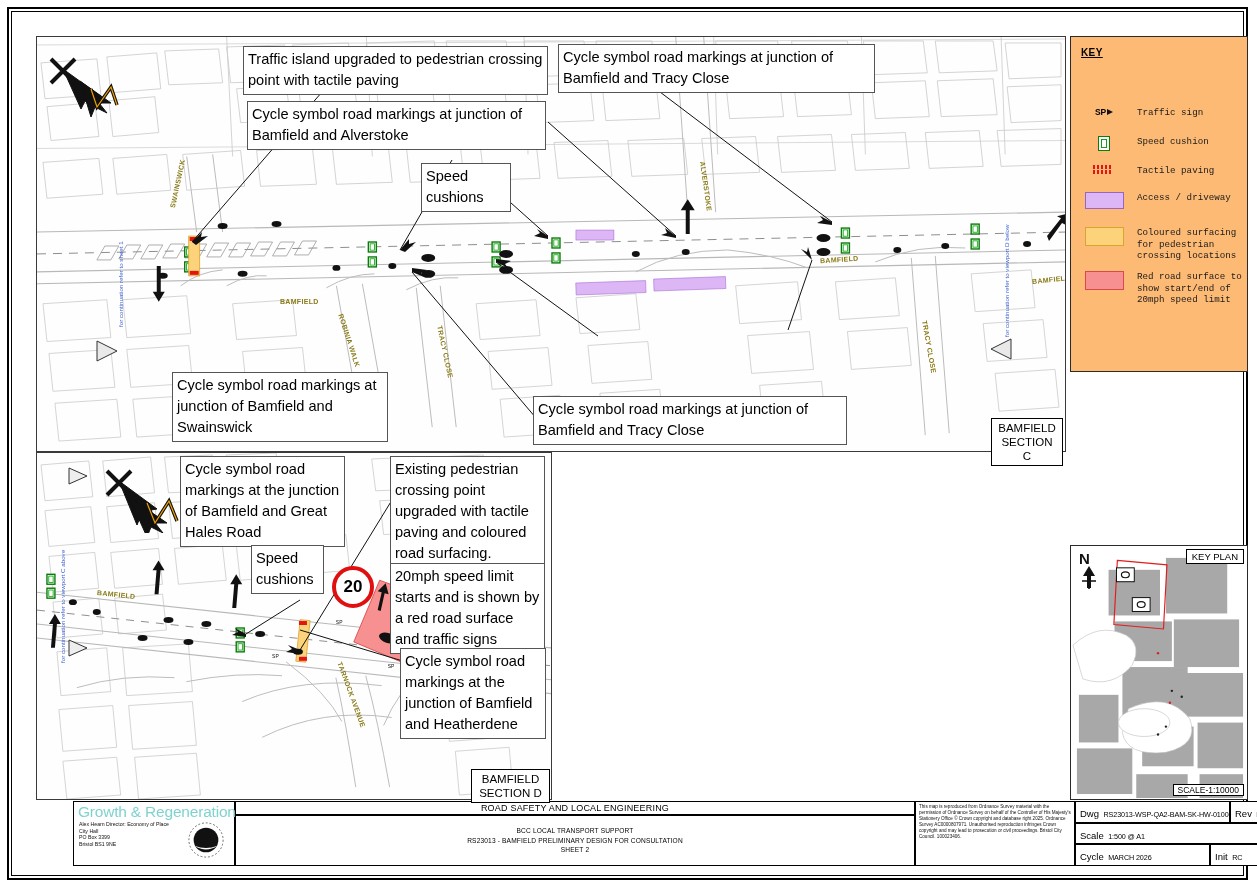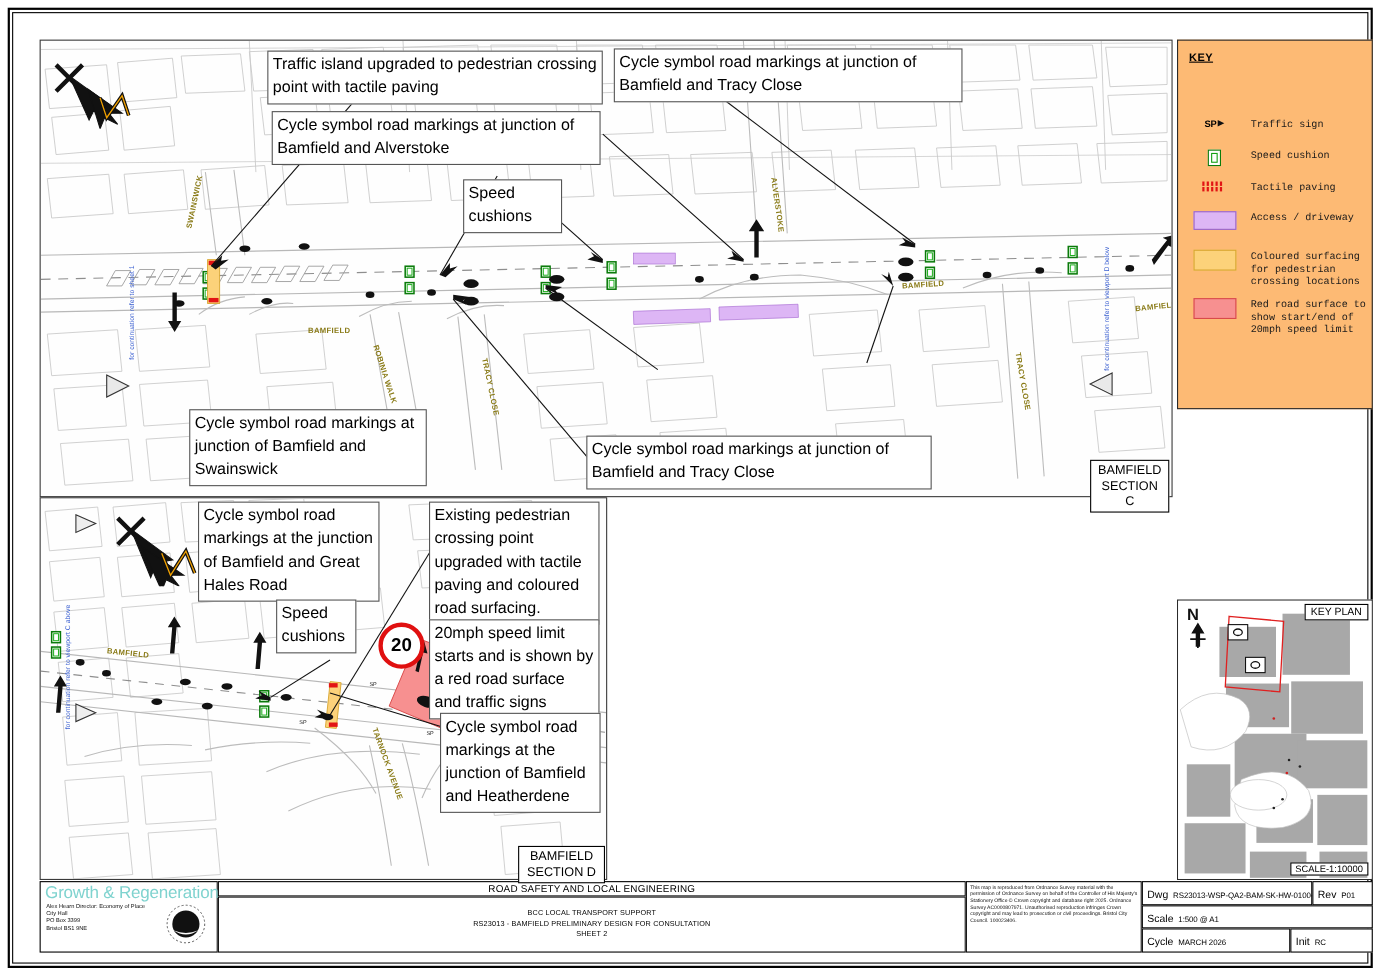--- a/index.html
+++ b/index.html
@@ -50,21 +50,21 @@
            font-size:14.6px;line-height:21px;color:#000;padding:2px 4px 3px 4px;z-index:12;}
 
   .section-tag{position:absolute;background:#fff;border:1px solid #000;box-sizing:border-box;
                font-size:11.5px;line-height:14px;text-align:center;padding:2px 6px;z-index:14;}
 
   
   .leaders{position:absolute;left:0;top:0;width:1257px;height:889px;pointer-events:none;z-index:10;}
 
   
   #titleblock{position:absolute;left:36px;top:801px;width:1212px;height:65px;}
-  .tb-cell{position:absolute;box-sizing:border-box;border:1px solid #000;background:#fff;}
+  .tb-cell{position:absolute;box-sizing:border-box;border:1px solid #000;background:#fff;margin-left:37px;}
 
   #tb-logo{left:0;top:0;width:162px;height:65px;}
   .logo-title{position:absolute;left:4px;top:1px;font-size:15.5px;color:#7fd3cf;letter-spacing:-.2px;white-space:nowrap;}
   .logo-addr{position:absolute;left:5px;top:19px;font-size:5.2px;line-height:6.6px;color:#111;}
   .logo-crest{position:absolute;right:9px;top:19px;width:38px;height:38px;}
 
   #tb-dept{left:162px;top:0;width:680px;height:14px;display:flex;align-items:center;justify-content:center;}
   .tb-dept-txt{font-size:9px;letter-spacing:.2px;font-weight:normal;}
 
   #tb-proj{left:162px;top:14px;width:680px;height:51px;display:flex;flex-direction:column;align-items:center;justify-content:center;}
@@ -433,21 +433,21 @@
     <div>BAMFIELD</div>
     <div>SECTION C</div>
   </div>
 
   <div class="callout" style="left:180px;top:456px;width:165px;">Cycle symbol road markings at the junction of Bamfield and Great Hales Road</div>
 
   <div class="callout" style="left:390px;top:456px;width:155px;">Existing pedestrian crossing point upgraded with tactile paving and coloured road surfacing.</div>
 
   <div class="callout" style="left:251px;top:545px;width:73px;">Speed cushions</div>
 
-  <div class="sign20" style="left:344px;top:566px;">20</div>
+  <div class="sign20" style="left:332px;top:566px;">20</div>
 
   <div class="callout" style="left:390px;top:563px;width:155px;">20mph speed limit starts and is shown by a red road surface and traffic signs</div>
 
   <div class="callout" style="left:400px;top:648px;width:146px;">Cycle symbol road markings at the junction of Bamfield and Heatherdene</div>
 
 
   <div class="section-tag" style="left:471px;top:769px;width:79px;">
     <div>BAMFIELD</div>
     <div>SECTION D</div>
   </div>

